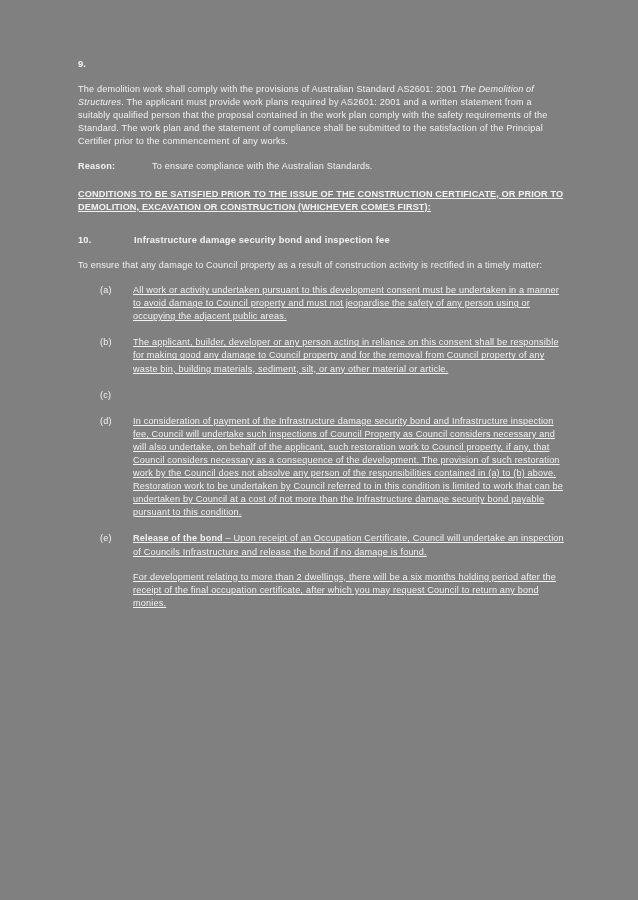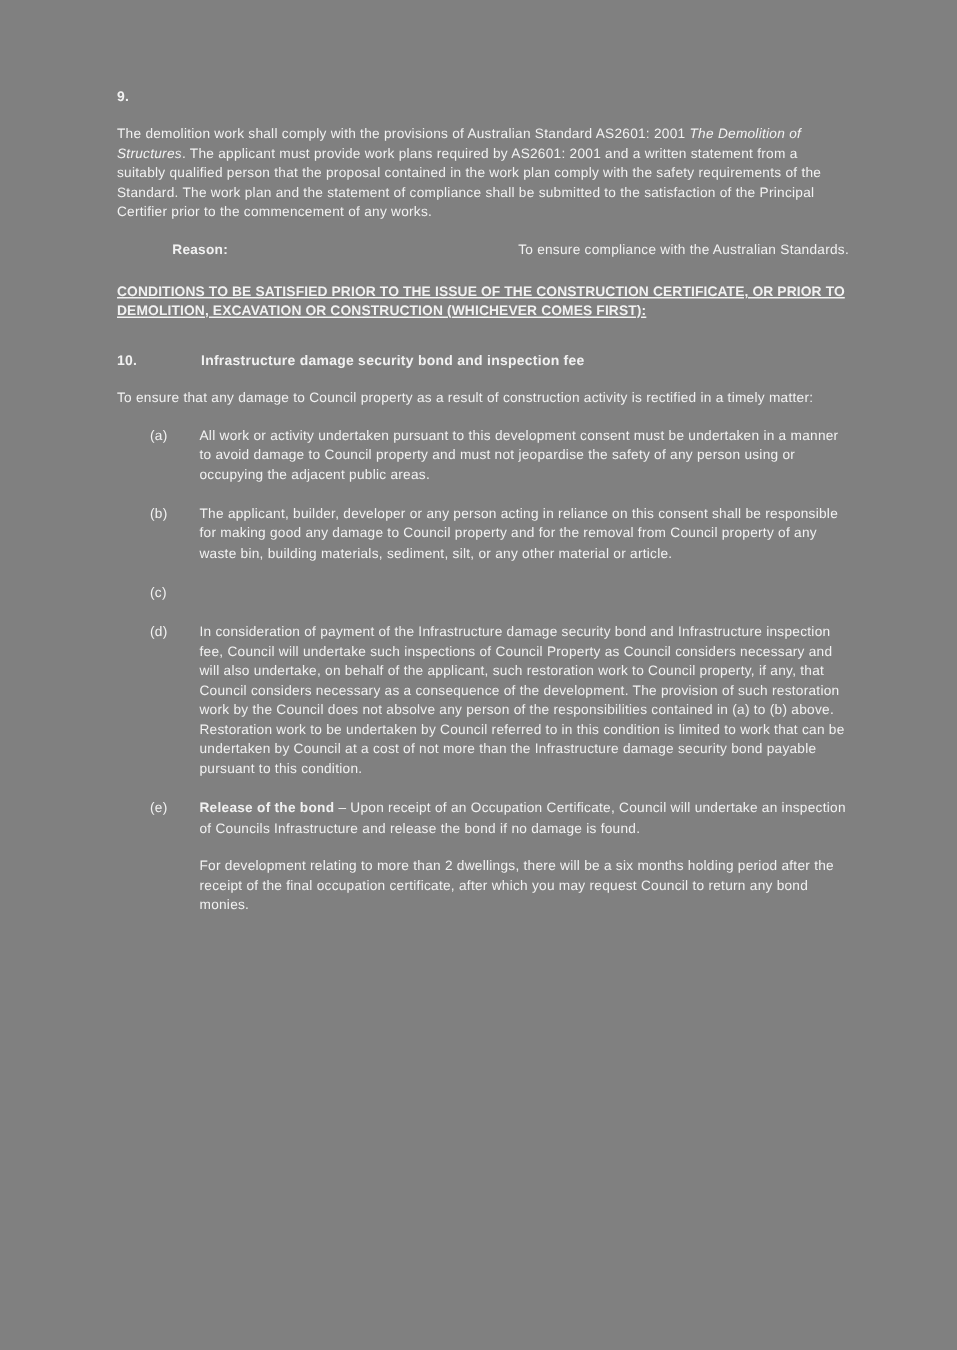--- a/index.html
+++ b/index.html
@@ -52,21 +52,20 @@
     text-align: left;
   }
 
   .ital { font-style: italic; }
   .bold { font-weight: bold; }
 
   
   .reason-row {
     display: flex;
     margin: 0 0 14px 0;
-    text-align: right;
   }
   .reason-row .rlabel {
     font-weight: bold;
     width: 74px;
     flex: 0 0 74px;
   }
   .reason-row .rtext { flex: 1; }
 
   
   .caps-block {
@@ -91,20 +90,21 @@
   }
   .subitem .marker {
     width: 33px;
     flex: 0 0 33px;
   }
   .subitem .content {
     flex: 1;
   }
   .subitem .content p {
     margin: 0 0 12px 0;
+    text-decoration: underline;
   }
   .subitem .content p:last-child {
     margin-bottom: 0;
   }
 </style>
 </head>
 <body>
 
 <div class="page">
   <div class="doc-body">

